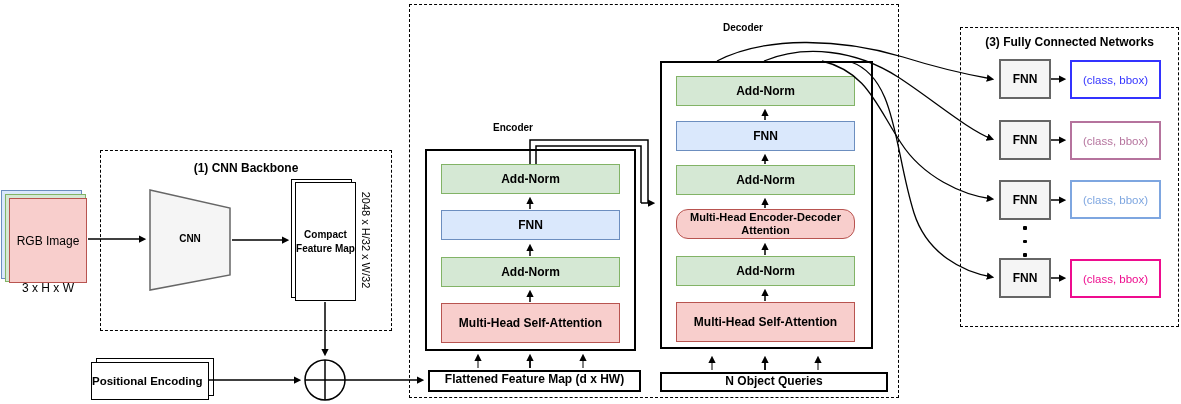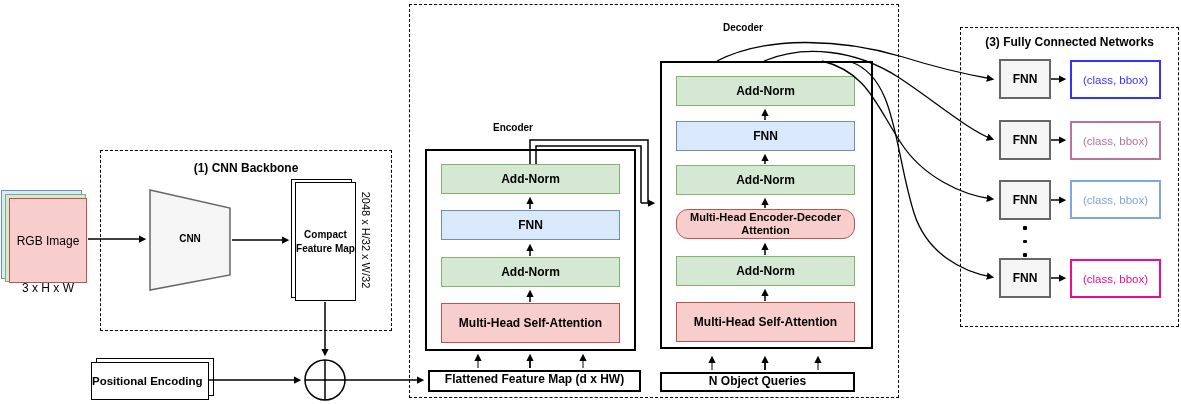--- a/index.html
+++ b/index.html
@@ -90,21 +90,21 @@
   <div class="abs layer" style="left: 676px; top: 76px; width: 179px; height: 30px; background-color: rgb(213, 232, 212); border-color: rgb(130, 179, 102);">Add-Norm</div>
   <div class="abs layer" style="left: 676px; top: 121px; width: 179px; height: 30px; background-color: rgb(218, 232, 252); border-color: rgb(108, 142, 191);">FNN</div>
   <div class="abs layer" style="left: 676px; top: 165px; width: 179px; height: 30px; background-color: rgb(213, 232, 212); border-color: rgb(130, 179, 102);">Add-Norm</div>
   <div class="abs layer small" style="left: 676px; top: 209px; width: 179px; height: 30px; background-color: rgb(248, 206, 204); border-color: rgb(184, 84, 80);">Multi-Head Encoder-Decoder Attention</div>
   <div class="abs layer" style="left: 676px; top: 256px; width: 179px; height: 30px; background-color: rgb(213, 232, 212); border-color: rgb(130, 179, 102);">Add-Norm</div>
   <div class="abs layer" style="left: 676px; top: 302px; width: 179px; height: 40px; background-color: rgb(248, 206, 204); border-color: rgb(184, 84, 80);">Multi-Head Self-Attention</div>
 
   <div class="abs iobox" style="left:428px;top:370px;width:213px;height:22px;">
     <span>Flattened Feature Map (d x HW)</span>
   </div>
-  <div class="abs iobox" style="left:660px;top:372px;width:195px;height:20px;">
+  <div class="abs iobox" style="left:660px;top:372px;width:228px;height:20px;">
     <span>N Object Queries</span>
   </div>
 
   <div class="abs dashedbox" style="left:960px;top:27px;width:219px;height:300px;"></div>
   <div class="abs grouptitle" style="left:960px;top:35px;width:219px;">(3) Fully Connected Networks</div>
 
   <div class="abs fnnnode" style="left:999px;top:59px;width:52px;height:40px;">FNN</div>
   <div class="abs outbox" style="left: 1070px; top: 60px; width: 91px; height: 39px; border-color: rgb(51, 51, 255); color: rgb(51, 51, 255);">(class, bbox)</div>
 
   <div class="abs fnnnode" style="left:999px;top:120px;width:52px;height:40px;">FNN</div>

